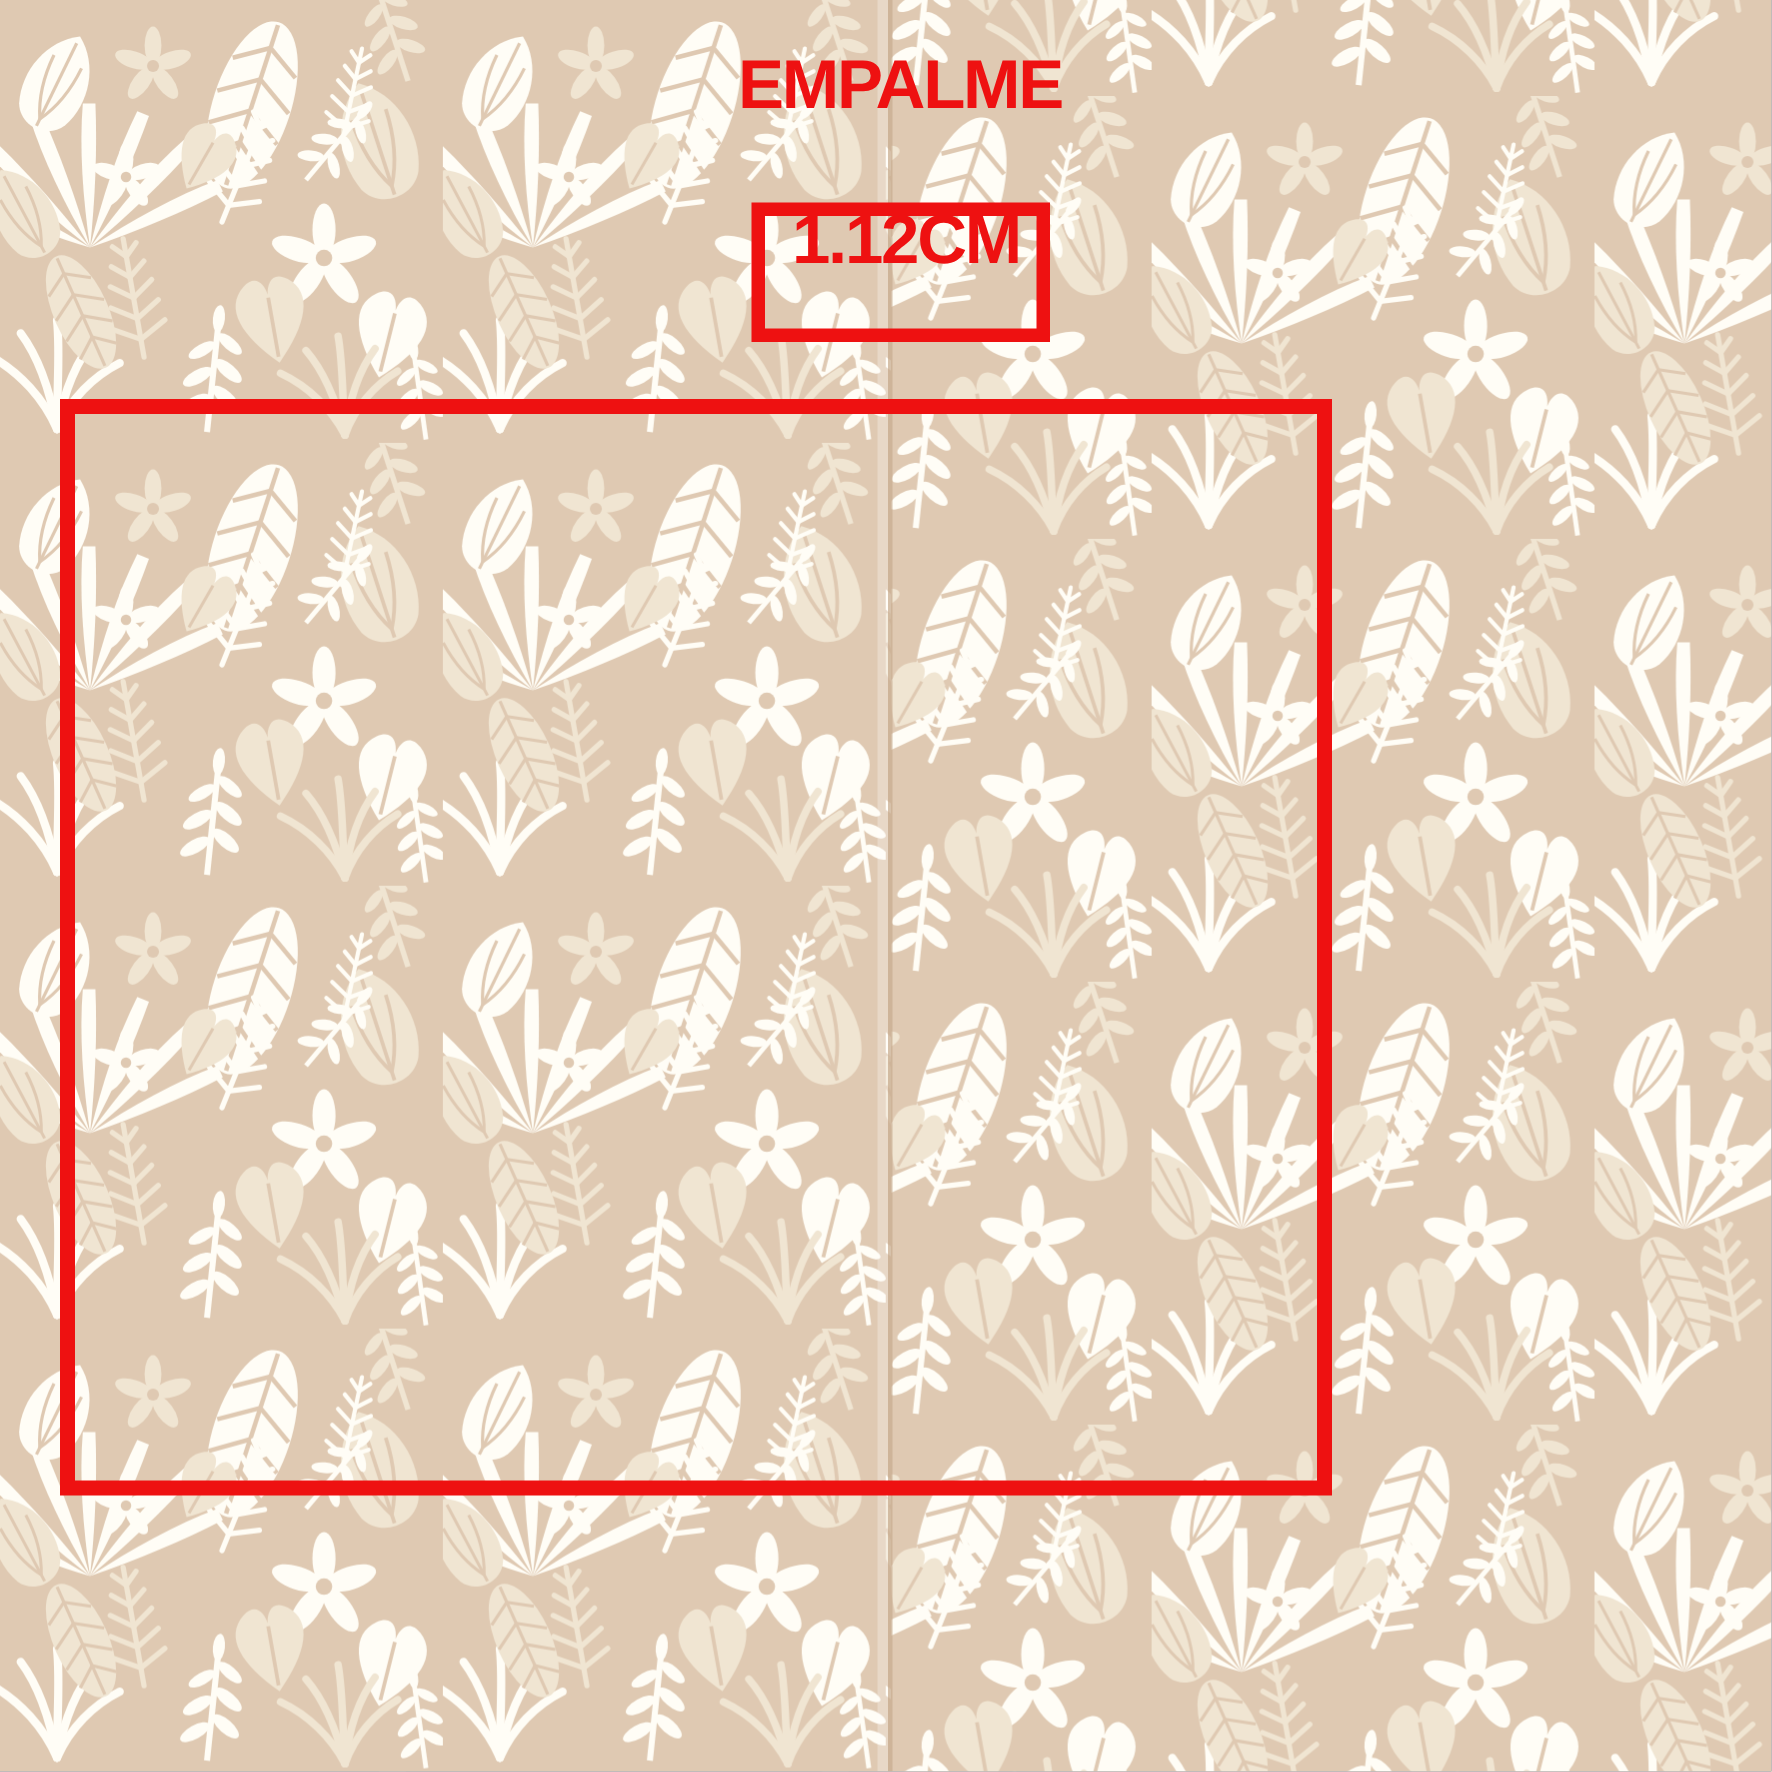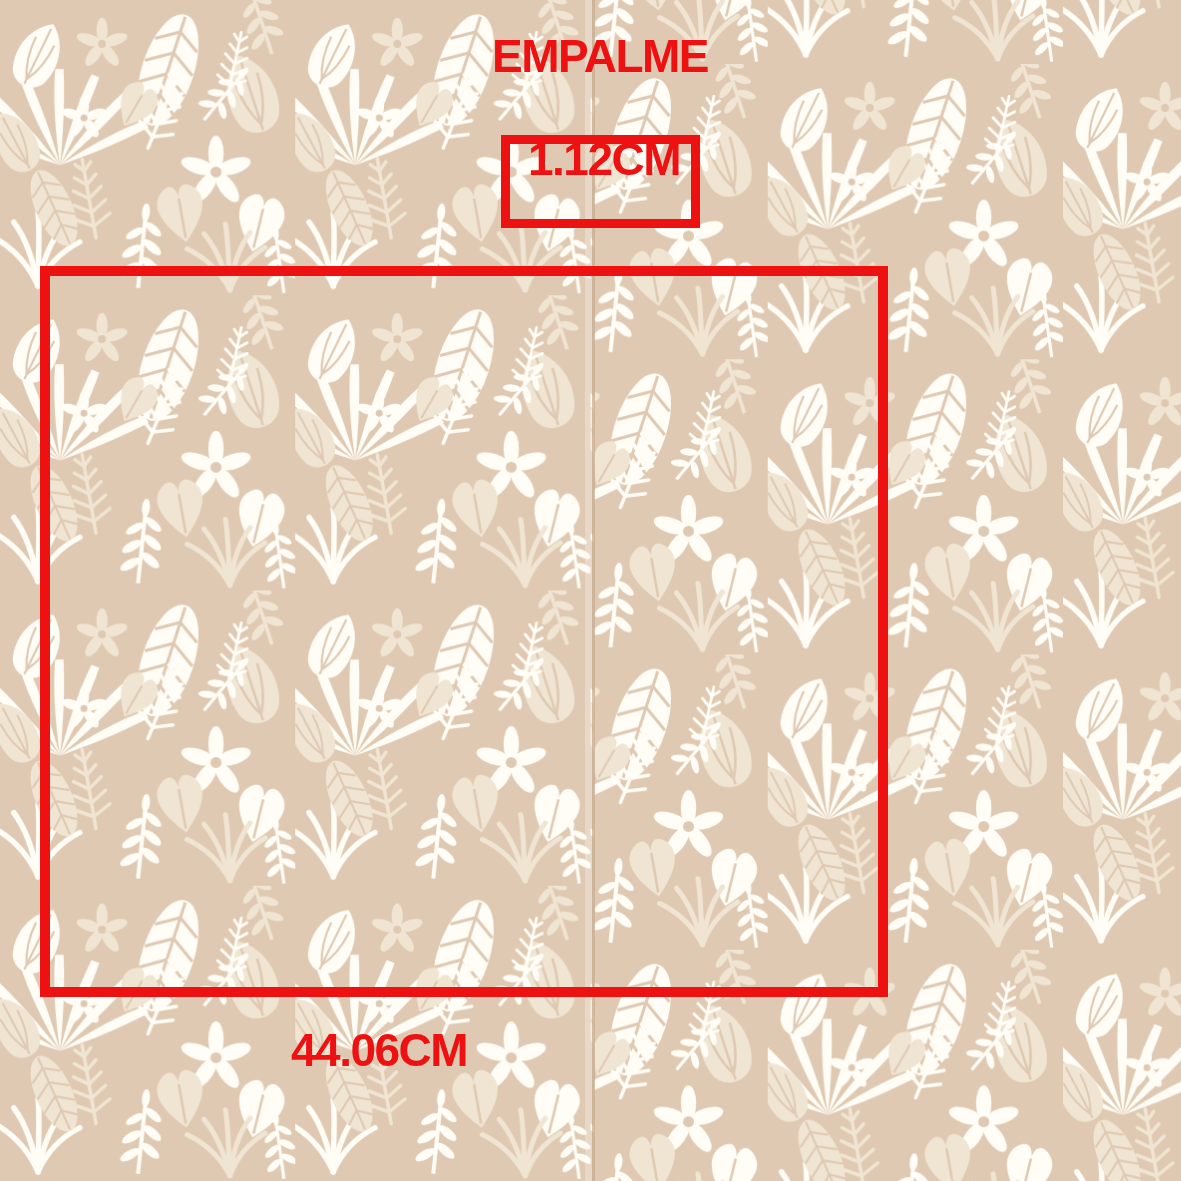--- a/index.html
+++ b/index.html
@@ -167,15 +167,14 @@
 
   <div class="red-label centered" id="seam-label">EMPALME</div>
 
   <div class="red-label centered" id="seam-size">1.12CM</div>
 
   <div class="red-rect" id="seam-rect"></div>
 
   <div class="red-rect" id="repeat-rect"></div>
 
 
-  <div class="red-label" id="repeat-width">44.06CM</div>
 
 </div>
 
 </body></html>

